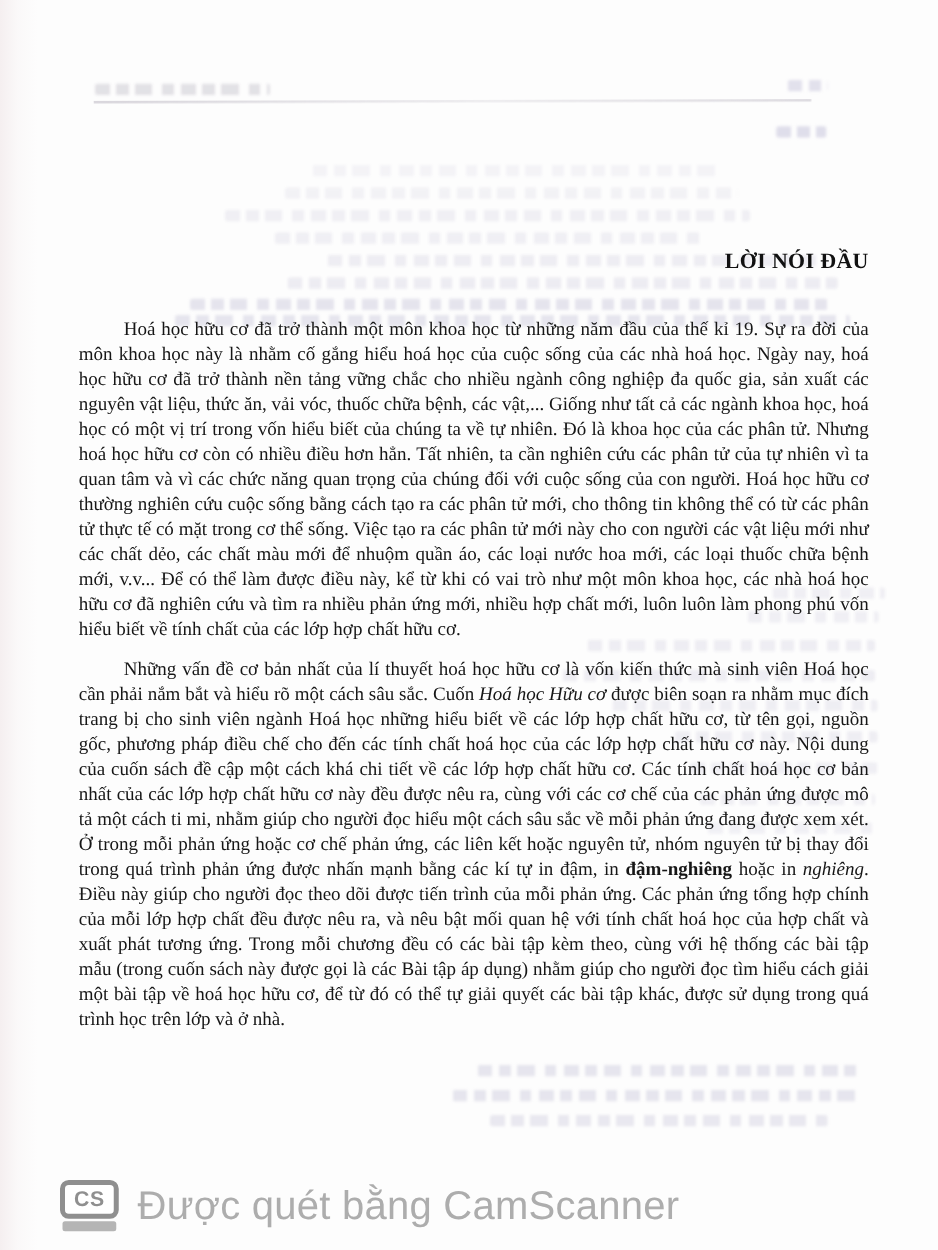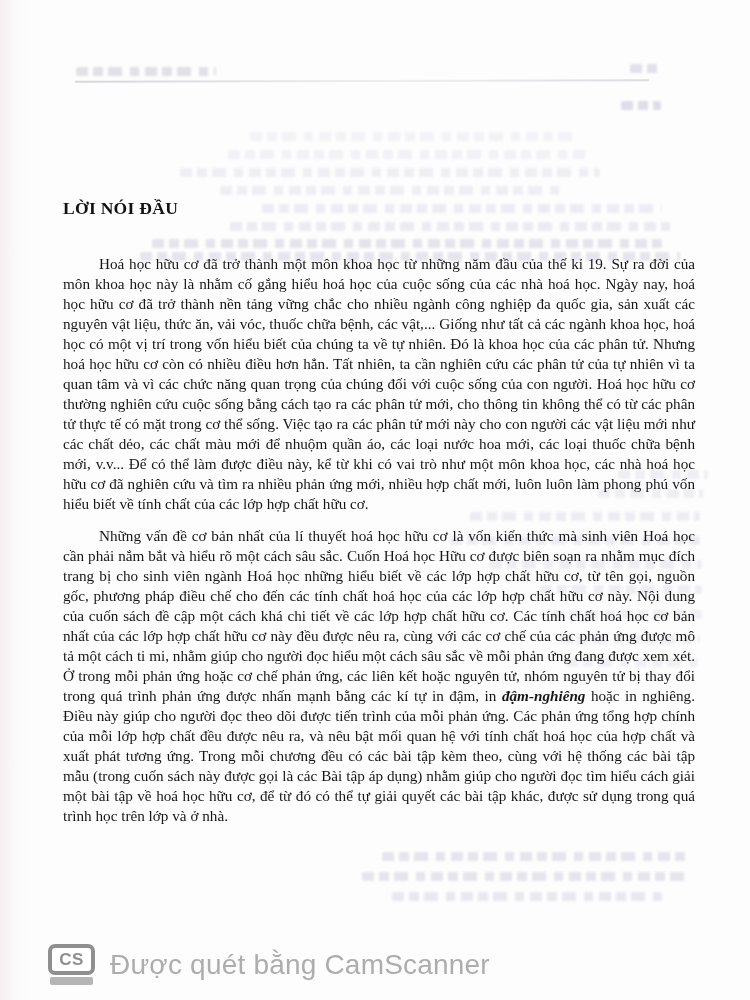--- a/index.html
+++ b/index.html
@@ -33,51 +33,51 @@
     filter:blur(0.6px);
     transform:rotate(-0.15deg);
   }
   
   .content{
     position:absolute;left:63px;top:198px;width:632px;
     color:#161616;
   }
   h1.heading{
     margin:0;font-size:17.5px;font-weight:bold;letter-spacing:0.3px;
-    font-family:"Liberation Serif", serif;color:#111;
+    font-family:"Liberation Serif", serif;color:#111;text-align:right;
   }
   .paragraphs p{
     margin:12px 0 4px 0;
     font-size:15.2px;line-height:20px;
     text-align:justify;text-indent:36px;
     color:#161616;
   }
   .paragraphs{margin-top:35px;}
-  .paragraphs .i{}
+  .paragraphs .i{font-style:italic;}
   .paragraphs .b{font-weight:normal;}
-  .paragraphs .bi{font-weight:bold;font-style:italic;}
+  .paragraphs .bi{font-weight:bold;}
   
   .watermark{
     position:absolute;left:48px;top:944px;
     display:flex;align-items:center;gap:15px;
     font-family:"Liberation Sans", sans-serif;
   }
   .cs-logo{display:flex;flex-direction:column;align-items:center;width:47px;}
   .cs-badge{
     box-sizing:border-box;width:47px;height:31px;
     border:4px solid #8f8f8f;border-radius:7px;background:#fff;
     display:flex;align-items:center;justify-content:center;
   }
   .cs-badge span{
     font-weight:bold;font-size:17px;color:#8f8f8f;letter-spacing:0.5px;
     font-family:"Liberation Sans", sans-serif;
   }
   .cs-base{width:43px;height:8px;background:#b5b5b5;border-radius:2px;margin-top:2px;}
   .wm-label{
-    font-size:28px;color:#adadad;letter-spacing:0.2px;white-space:nowrap;
+    font-size:32px;color:#adadad;letter-spacing:0.2px;white-space:nowrap;
   }
 </style>
 </head>
 <body>
 
 <div class="page">
 
   <div class="bt" style="left:76px;top:67px;width:140px;opacity:.85;color:rgba(110,102,128,0.22);"></div>
   <div class="bt-rule"></div>
   <div class="bt" style="left:630px;top:64px;width:32px;color:rgba(118,112,170,0.20);"></div>

